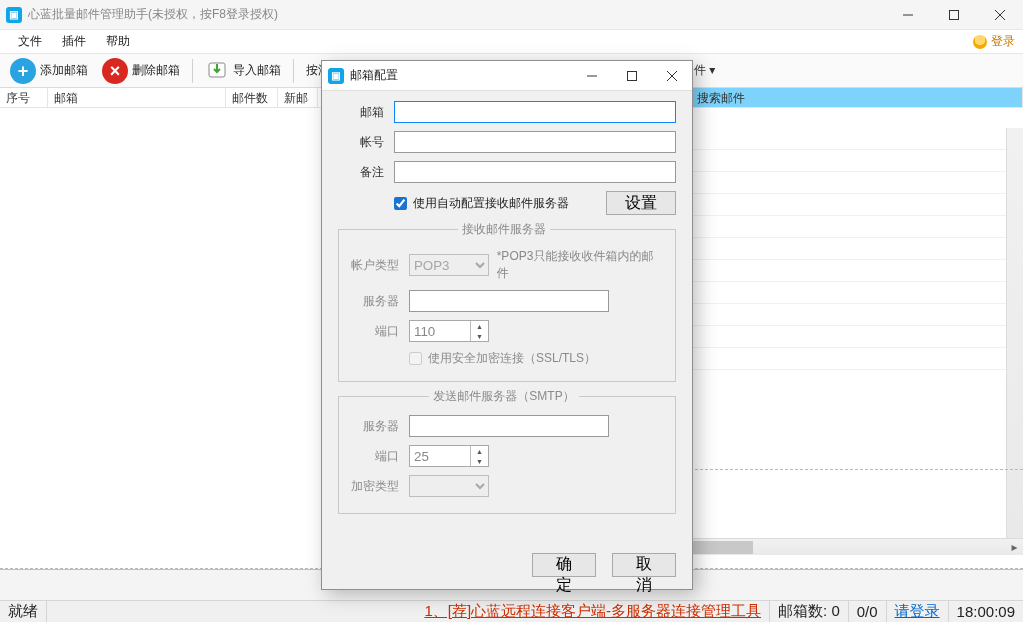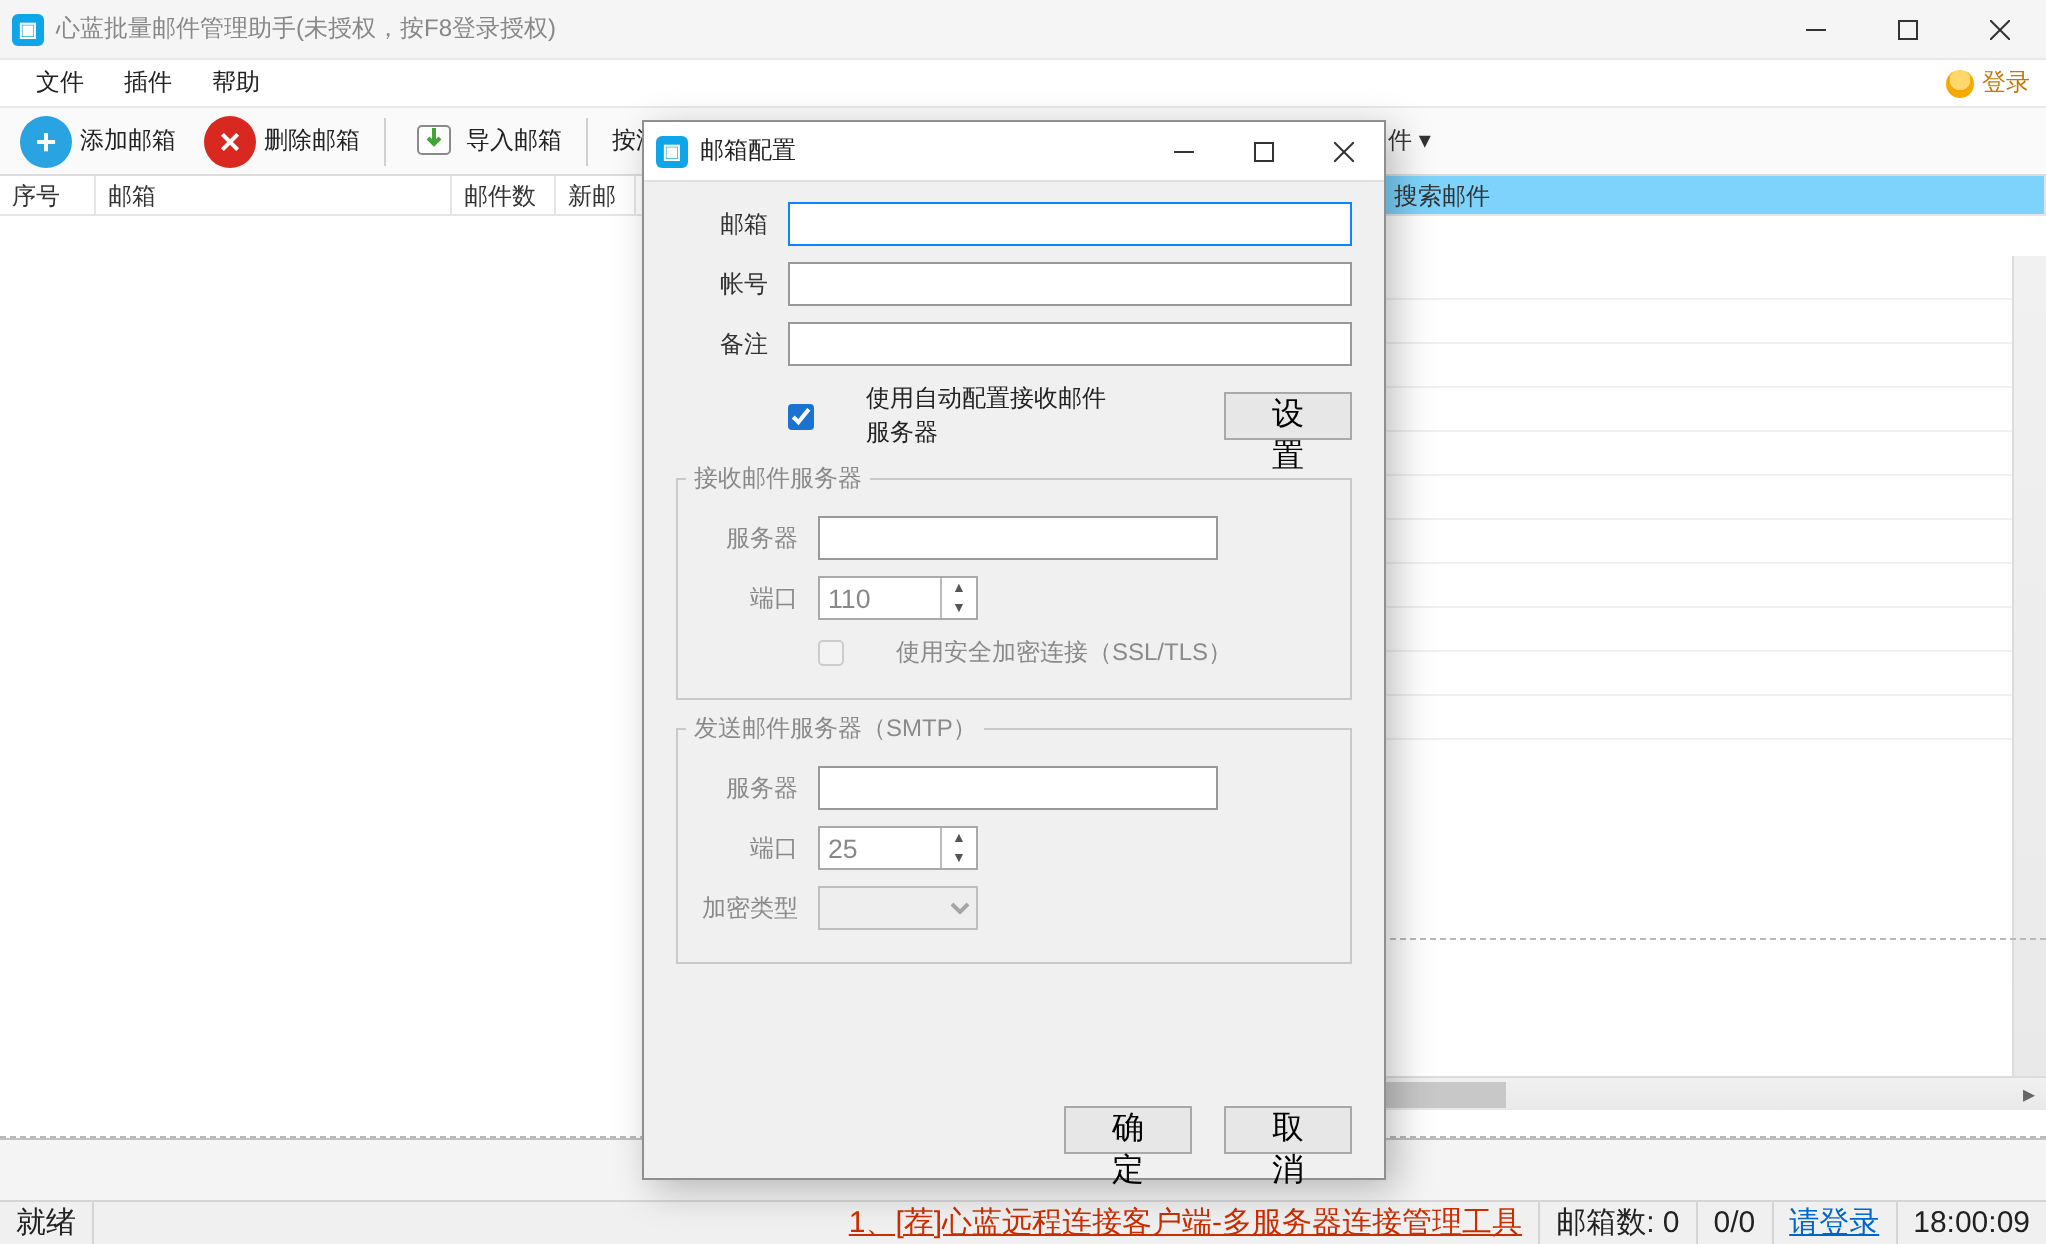--- a/index.html
+++ b/index.html
@@ -64,25 +64,25 @@
 .dialog { position: absolute; left: 321px; top: 60px; width: 372px; height: 530px; background: #f0f0f0; border: 1px solid #8f8f8f; box-shadow: 5px 5px 18px rgba(0,0,0,.25); z-index: 10; }
 .dlg-title { height: 30px; background: #fff; display: flex; align-items: center; padding-left: 6px; border-bottom: 1px solid #e0e0e0; }
 .dlg-title .appicon { width: 16px; height: 16px; border-radius: 3px; background: #0ea5e9; display:inline-flex; align-items:center; justify-content:center; color:#fff; font-size:10px; margin-right:6px; font-weight:bold; }
 .dlg-title .win-controls { margin-left: auto; display:flex; }
 .dlg-title .win-btn { width: 40px; height: 30px; display:flex; align-items:center; justify-content:center; color:#444; }
 .dlg-body { padding: 10px 16px 0 16px; }
 .form-row { display: flex; align-items: center; margin-bottom: 8px; }
 .form-row .lbl { width: 46px; text-align: right; margin-right: 10px; color: #333; }
 .form-row input[type=text], .form-row input[type=password] { flex: 1; height: 22px; border: 1px solid #999; padding: 0 4px; background: #fff; }
 .form-row input.focused { border: 1px solid #0a84ff; outline: none; }
-.check-row { display:flex; align-items:center; margin: 6px 0 6px 56px; gap: 26px; }
+.check-row { display:flex; align-items:center; margin: 6px 0 6px 56px; gap: 6px; }
 .check-row input[type=checkbox] { width: 13px; height: 13px; accent-color: #1a73d1; }
 .btn { height: 24px; padding: 0 18px; background: #e7e7e7; border: 1px solid #a9a9a9; font-size: 16px; cursor: default; }
 fieldset { border: 1px solid #c9c9c9; margin: 6px 0; padding: 10px 10px 8px 4px; }
-fieldset legend { color: #8a8a8a; padding: 0 4px; font-size:12px; }
+fieldset legend { color: #8a8a8a; padding: 0 4px; font-size:12px;text-align:center; }
 fieldset .form-row .lbl { color:#8a8a8a; width:56px; }
 fieldset.disabled input, fieldset.disabled select { background: #eee; color:#888; }
 .form-row select, .form-row .spin { height: 22px; border: 1px solid #a9a9a9; background:#fff; }
 .form-row select { width: 80px; }
 .form-row .spin { width: 80px; display:flex; align-items:flex-end; }
 .form-row .spin input { border: none; width: 56px; height: 20px; padding-left: 4px; }
 .form-row .spin .spinbtns { width: 18px; display:flex; flex-direction:column; border-left:1px solid #bbb; }
 .form-row .spin .spinbtns span { height:10px; display:flex; align-items:center; justify-content:center; font-size:7px; color:#555; }
 .hint { color:#888; margin-left: 8px; font-size:12px; }
 .dlg-footer { position: absolute; right: 16px; bottom: 12px; display: flex; gap: 16px; }
@@ -261,20 +261,27 @@
     <div class="check-row">
       <input type="checkbox" checked="" style="">
       <span>使用自动配置接收邮件服务器</span>
       <span style="flex:1"></span>
       <button class="btn">设置</button>
     </div>
 
     <fieldset class="disabled">
       <legend>接收邮件服务器</legend>
       <div class="form-row">
+        <span class="lbl">帐户类型</span>
+        <select disabled="">
+          <option>POP3</option>
+        </select>
+        <span class="hint">*POP3只能接收收件箱内的邮件</span>
+      </div>
+      <div class="form-row">
         <span class="lbl">服务器</span>
         <input type="text" disabled="" style="width: 200px; flex: 0 0 auto;">
       </div>
       <div class="form-row">
         <span class="lbl">端口</span>
         <div class="spin">
           <input type="text" disabled="" value="110" style="">
           <div class="spinbtns">
               <span>▲</span>
               <span>▼</span>

